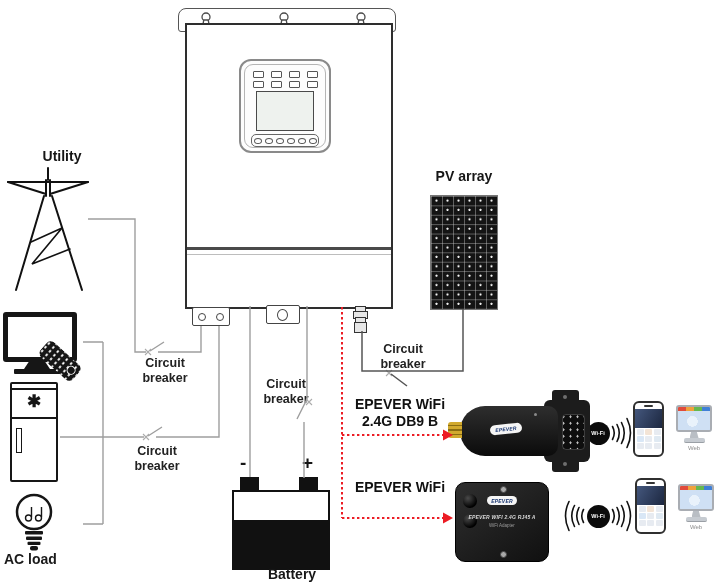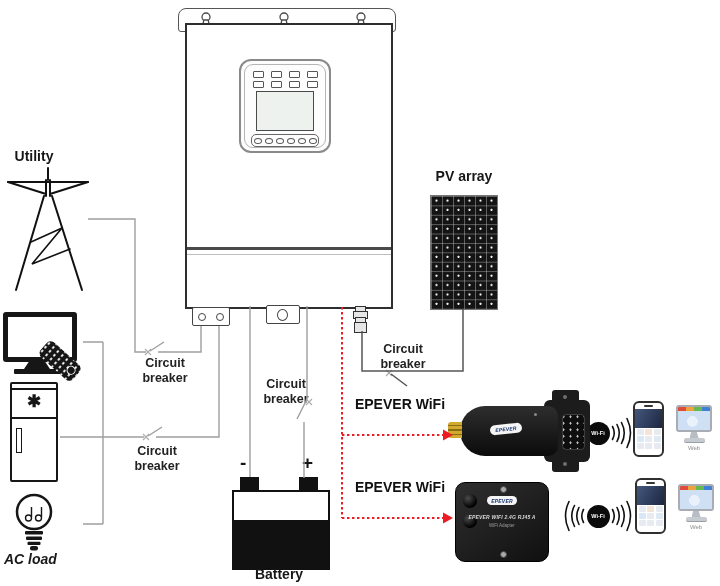--- a/index.html
+++ b/index.html
@@ -38,21 +38,21 @@
   .remote{left:50px;top:339px;width:20px;height:44px;background:#161616;border-radius:6px;
           transform:rotate(-48deg);
           background-image:radial-gradient(circle,#fff 1px,transparent 1.4px);
           background-size:5px 6px;background-position:3px 5px;}
   .remote i{position:absolute;left:6px;top:32px;width:7px;height:7px;border:1.6px solid #fff;border-radius:50%;background:#161616;}
   .fridge{left:10px;top:382px;width:44px;height:96px;border:2.5px solid #161616;border-radius:2px;background:#fff;}
   .fr-top{left:0;top:4px;width:100%;border-top:2px solid #161616;}
   .fr-div{left:0;top:33px;width:100%;border-top:2.5px solid #161616;}
   .fr-star{width:100%;top:7px;text-align:center;font-size:17px;font-weight:700;color:#161616;}
   .fr-handle{left:4px;top:44px;width:4px;height:23px;border:1.8px solid #161616;}
-  .acload{left:4px;top:551px;width:72px;text-align:left;font-weight:700;font-size:14px;font-style:italic;}
+  .acload{left:4px;top:551px;width:72px;text-align:left;font-weight:700;font-size:14px;}
 
   
   .pv-panel{left:430px;top:195px;width:66px;height:113px;border:1px solid #777;background-color:#141414;
     background-image:
       radial-gradient(circle at 5.5px 4.5px, rgba(255,255,255,.95) .8px, transparent 1.4px),
       linear-gradient(to right, rgba(210,210,210,.4) 1px, transparent 1px),
       linear-gradient(to bottom, rgba(210,210,210,.4) 1px, transparent 1px);
     background-size:11px 9.4px,11px 100%,100% 9.4px;}
   .bat-term{top:477px;width:19px;height:14px;background:#111;}
   .bat-box{left:232px;top:490px;width:94px;height:76px;border:2px solid #111;
@@ -184,21 +184,21 @@
   <div class="abs term-bat">
       <i></i>
     </div>
   <div class="abs pv-conn">
     <i style="left:2px;top:0;width:9px;height:5px;"></i>
     <i style="left:0;top:5px;width:13px;height:6px;"></i>
     <i style="left:2px;top:11px;width:9px;height:5px;"></i>
     <i style="left:1px;top:16px;width:11px;height:9px;"></i>
   </div>
 
-  <div class="lbl" style="left:2px;top:148px;width:64px;text-align:center;">Utility</div>
+  <div class="lbl" style="left:30px;top:148px;width:64px;text-align:center;">Utility</div>
   <svg class="abs" style="left:6px;top:166px;" width="84" height="128" viewBox="0 0 84 128">
     <g fill="none" stroke="#111" stroke-width="2" stroke-linecap="round">
       <path d="M42 2 V14 M2 16 H82 M40 14 V30 M44 14 V30"></path>
       <path d="M2 16 L40 28 M82 16 L44 28"></path>
       <path d="M38 30 L10 124 M46 30 L76 124"></path>
     </g>
     <g fill="none" stroke="#111" stroke-width="1.6" stroke-linecap="round">
       <path d="M25 76 L56 62 L26 98 L64 83"></path>
     </g>
   </svg>
@@ -234,41 +234,42 @@
   <div class="abs acload">AC load</div>
 
   <div class="lbl" style="left:430px;top:168px;width:68px;">PV array</div>
   <div class="abs pv-panel"></div>
 
   <div class="abs bat-term" style="left:240px;"></div>
   <div class="abs bat-term" style="left:299px;"></div>
   <div class="abs bat-box"></div>
   <div class="bat-sign" style="left:240px;top:452px;">-</div>
   <div class="bat-sign" style="left:302px;top:452px;">+</div>
-  <div class="lbl" style="left:239px;top:566px;width:80px;">Battery</div>
+  <div class="lbl" style="left:252px;top:566px;width:80px;">Battery</div>
 
   <div class="cb" style="left:135px;top:356px;width:60px;">
     <div>Circuit</div>
     <div>breaker</div>
   </div>
   <div class="cb" style="left:127px;top:444px;width:60px;">
     <div>Circuit</div>
     <div>breaker</div>
   </div>
   <div class="cb" style="left:257px;top:377px;width:58px;">
     <div>Circuit</div>
     <div>breaker</div>
   </div>
   <div class="cb" style="left:374px;top:342px;width:58px;">
     <div>Circuit</div>
     <div>breaker</div>
   </div>
 
   <div class="eplabel" style="left:344px;top:396px;">
     <div>EPEVER WiFi</div>
+    <div>2.4G DB9 B</div>
   </div>
   <div class="eplabel" style="left:344px;top:479px;">
     <div>EPEVER WiFi</div>
   </div>
 
   <div class="abs db9">
     <div class="tab" style="top:2px;">
         <i></i>
       </div>
     <div class="tab" style="top:69px;">

